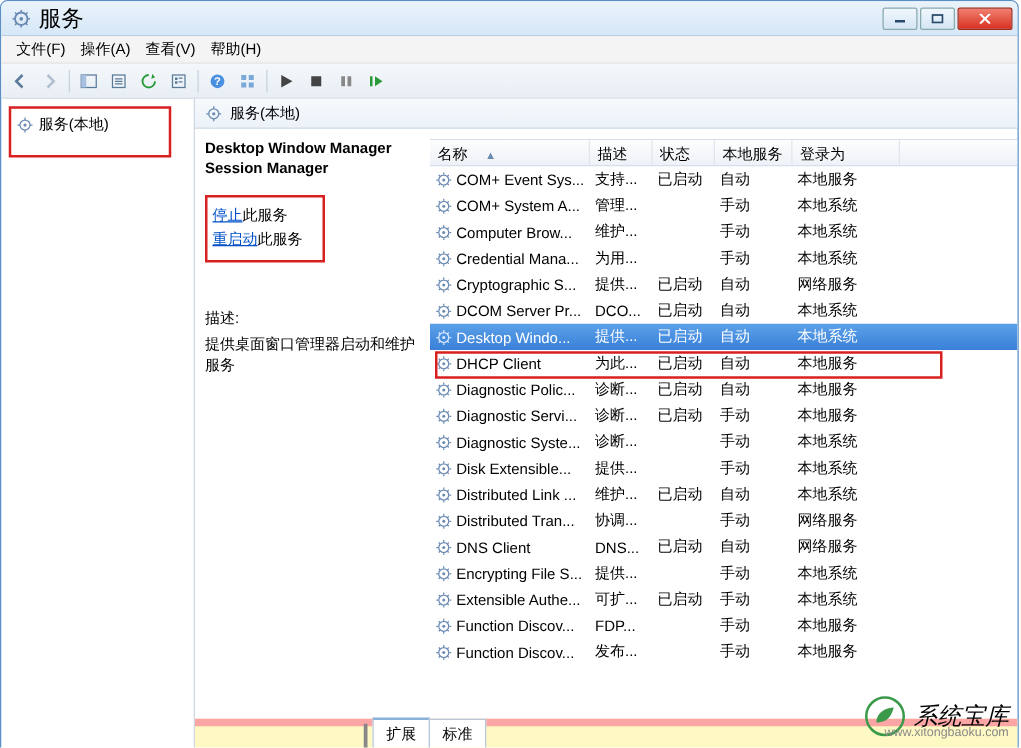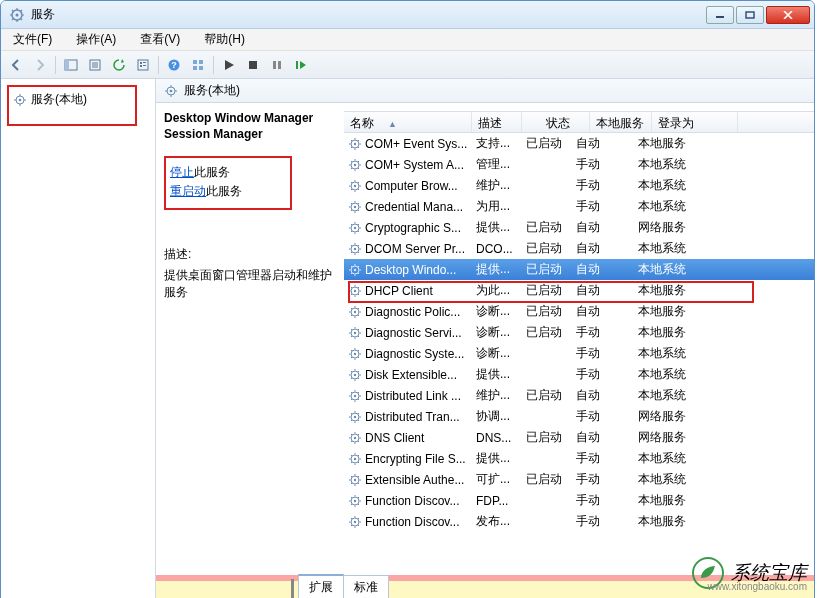--- a/index.html
+++ b/index.html
@@ -1,45 +1,45 @@
 <!DOCTYPE html>
 <html><head>
 <meta charset="utf-8">
 <style>
 * { box-sizing: border-box; margin: 0; padding: 0; }
 body { font-family: "Microsoft YaHei", "SimSun", Tahoma, sans-serif; font-size: 12px; background: #fff; width: 817px; height: 598px; overflow: hidden; position: relative; }
 .window { width: 815px; border: 1px solid #5a8fc6; border-radius: 6px 6px 0 0; overflow: hidden; background: #fff; }
 .titlebar { height: 28px; background: linear-gradient(#eaf3fb, #d6e7f7); display: flex; align-items: center; padding: 0 4px; border-bottom: 1px solid #b7cde2; }
 .title-icon { width: 16px; height: 16px; margin: 0 4px; }
-.title-text { flex: 1; color: #000; font-size: 12px; padding-left: 2px; }
+.title-text { flex: 1; color: #000; font-size: 18px; padding-left: 2px; }
 .win-btns { display: flex; gap: 2px; }
 .win-btn { width: 28px; height: 18px; border: 1px solid #8aa; border-radius: 2px; background: linear-gradient(#f0f7fd,#d5e6f5); display: flex; align-items: center; justify-content: center; font-size: 11px; }
 .win-btn.close { background: linear-gradient(#f08070,#d83020); border-color: #a02818; color: #fff; width: 44px; }
-.menubar { height: 22px; background: #f4f4f4; display: flex; align-items: center; padding: 0 6px; gap: 12px; border-bottom: 1px solid #e0e0e0; }
+.menubar { height: 22px; background: #f4f4f4; display: flex; align-items: center; padding: 0 6px; gap: 0; border-bottom: 1px solid #e0e0e0; }
 .menu-item { padding: 2px 6px; }
 .toolbar { height: 28px; background: linear-gradient(#f4f8fb,#e8eef4); border-bottom: 1px solid #cdd8e2; display: flex; align-items: center; padding: 0 4px; gap: 2px; }
 .tb-btn { width: 22px; height: 22px; display: flex; align-items: center; justify-content: center; border: 1px solid transparent; border-radius: 2px; }
 .tb-sep { width: 1px; height: 18px; background: #c8d2dc; margin: 0 2px; }
 .content { display: flex; height: 520px; }
 .left-pane { width: 155px; border-right: 1px solid #cdd8e2; padding: 6px 0 0 6px; }
 .tree-item { display: flex; align-items: center; gap: 4px; padding: 2px; }
 .red-box-1 { border: 2px solid #d82020; padding: 2px 4px 14px 2px; width: 130px; }
 .right-pane { flex: 1; display: flex; flex-direction: column; }
 .pane-header { height: 24px; display: flex; align-items: center; padding: 4px 8px; border-bottom: 1px solid #cdd8e2; gap: 6px; background: linear-gradient(#f6fafd,#ecf2f8); }
 .pane-body { flex: 1; display: flex; padding: 8px 0 0 8px; }
 .detail-col { width: 180px; padding-right: 6px; }
 .svc-name { font-weight: bold; margin-bottom: 14px; line-height: 1.3; }
-.red-box-2 { border: 2px solid #d82020; padding: 4px 4px 6px 4px; width: 128px; margin-bottom: 36px; }
+.red-box-2 { border: 2px solid #d82020; padding: 4px 4px 6px 4px; width: 96px; margin-bottom: 36px; }
 .action-link { color: #0050c8; text-decoration: underline; }
 .action-row { margin: 2px 0; }
 .desc-label { margin-bottom: 4px; }
 .grid-col { flex: 1; overflow: hidden; }
 .grid-header { display: flex; background: linear-gradient(#fdfdfe,#eef2f7); border-bottom: 1px solid #d5deea; border-top: 1px solid #d5deea; height: 22px; }
 .gh { padding: 3px 6px; border-right: 1px solid #e0e6ee; font-size: 12px; overflow: hidden; white-space: nowrap; }
-.col-name { width: 128px; } .col-desc { width: 50px; } .col-stat { width: 50px; margin-left: 18px; } .col-start { width: 62px; } .col-logon { width: 86px; }
+.col-name { width: 128px; } .col-desc { width: 50px; } .col-stat { width: 50px; } .col-start { width: 62px; } .col-logon { width: 86px; }
 .grid-rows { }
 .row { display: flex; height: 21px; align-items: center; }
 .row.sel { background: linear-gradient(#5aa0e8,#3a80d8); color: #fff; }
 .cell { padding: 0 4px; overflow: hidden; white-space: nowrap; text-overflow: ellipsis; font-size: 12px; }
 .cell.name { width: 128px; display: flex; align-items: flex-start; gap: 3px; }
 .cell.desc { width: 50px; } .cell.stat { width: 50px; } .cell.start { width: 62px; } .cell.logon { width: 86px; }
 .row-icon { width: 14px; height: 14px; flex-shrink: 0; }
 .red-box-3 { position: absolute; border: 2px solid #d82020; pointer-events: none; }
 .tabs-bar { height: 24px; display: flex; align-items: flex-end; padding-left: 135px; border-top: 6px solid #fca5a5; background: #fef9c3; }
 .tab { border: 1px solid #b8c6d8; border-bottom: none; padding: 3px 10px 3px 10px; background: #fff; margin-right: -1px; font-size: 12px; }

